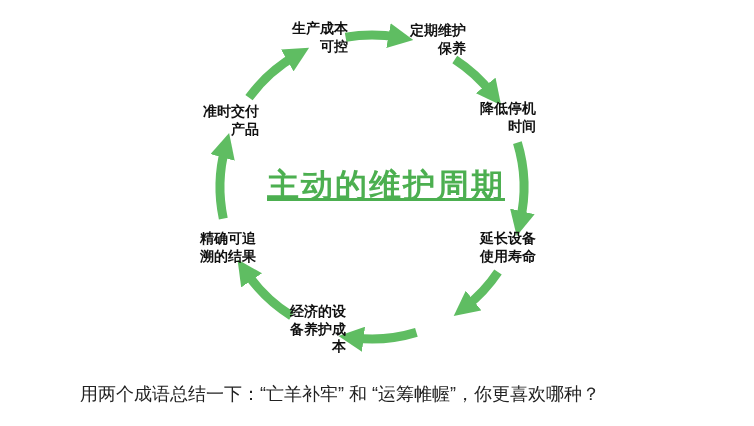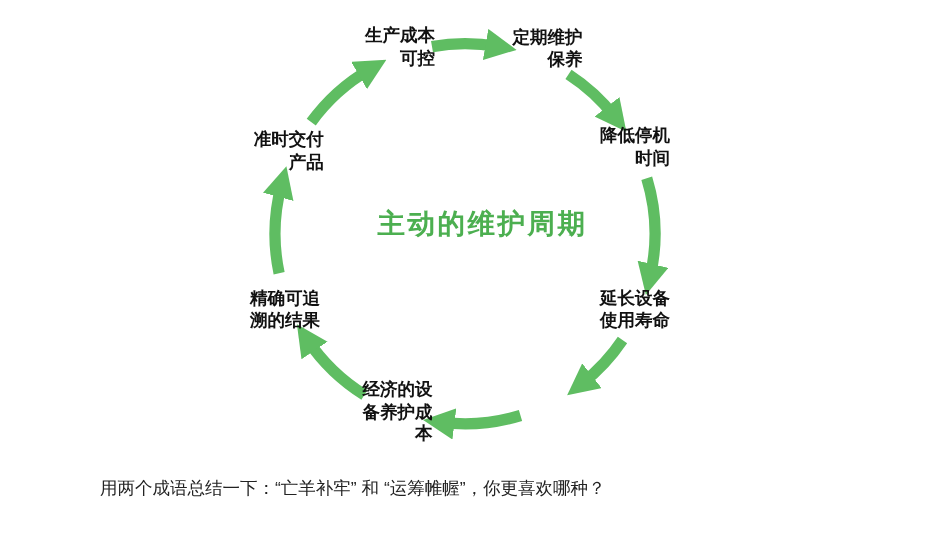--- a/index.html
+++ b/index.html
@@ -36,31 +36,32 @@
     font-weight: bold;
     color: #111111;
     line-height: 1.25;
     white-space: pre-line;
   }
   .center-title {
     position: absolute;
     left: 386px;
     top: 164px;
     transform: translateX(-50%);
-    font-size: 22px;
+    font-size: 32px;
     font-weight: bold;
     letter-spacing: 2px;
     color: #4caf50;
     white-space: nowrap;
+    text-decoration: underline;
   }
   .caption {
     position: absolute;
     left: 80px;
     top: 382px;
-    font-size: 14px;
+    font-size: 18px;
     color: #222222;
     white-space: nowrap;
   }
 </style>
 </head>
 <body>
 
 <div class="canvas">
 
   <svg class="arrows" viewBox="0 0 754 426" xmlns="http://www.w3.org/2000/svg">
@@ -76,21 +77,21 @@
     <path class="arrow-path" marker-end="url(#arrowhead)" d="M416.4 332.4 A152 152 0 0 1 353.5 337.9" stroke="#5fbd62"></path>
     <path class="arrow-path" marker-end="url(#arrowhead)" d="M291.5 315.9 A152 152 0 0 1 246.0 272.0" stroke="#5fbd62"></path>
     <path class="arrow-path" marker-end="url(#arrowhead)" d="M223.3 218.6 A152 152 0 0 1 225.2 147.7" stroke="#5fbd62"></path>
     <path class="arrow-path" marker-end="url(#arrowhead)" d="M249.0 97.7 A152 152 0 0 1 296.0 55.4" stroke="#5fbd62"></path>
   </svg>
 
   <div class="center-title">主动的维护周期</div>
 
   <div class="node" style="left:320px; top:20px;">生产成本
 可控</div>
-  <div class="node" style="left:438px; top:22px;font-family:Liberation Serif, serif;">定期维护
+  <div class="node" style="left:438px; top:22px;">定期维护
 保养</div>
   <div class="node" style="left:508px; top:230px;">延长设备
 使用寿命</div>
   <div class="node" style="left:508px; top:100px;">降低停机
 时间</div>
   <div class="node" style="left:318px; top:303px;">经济的设
 备养护成
 本</div>
   <div class="node" style="left:228px; top:230px;">精确可追
 溯的结果</div>

